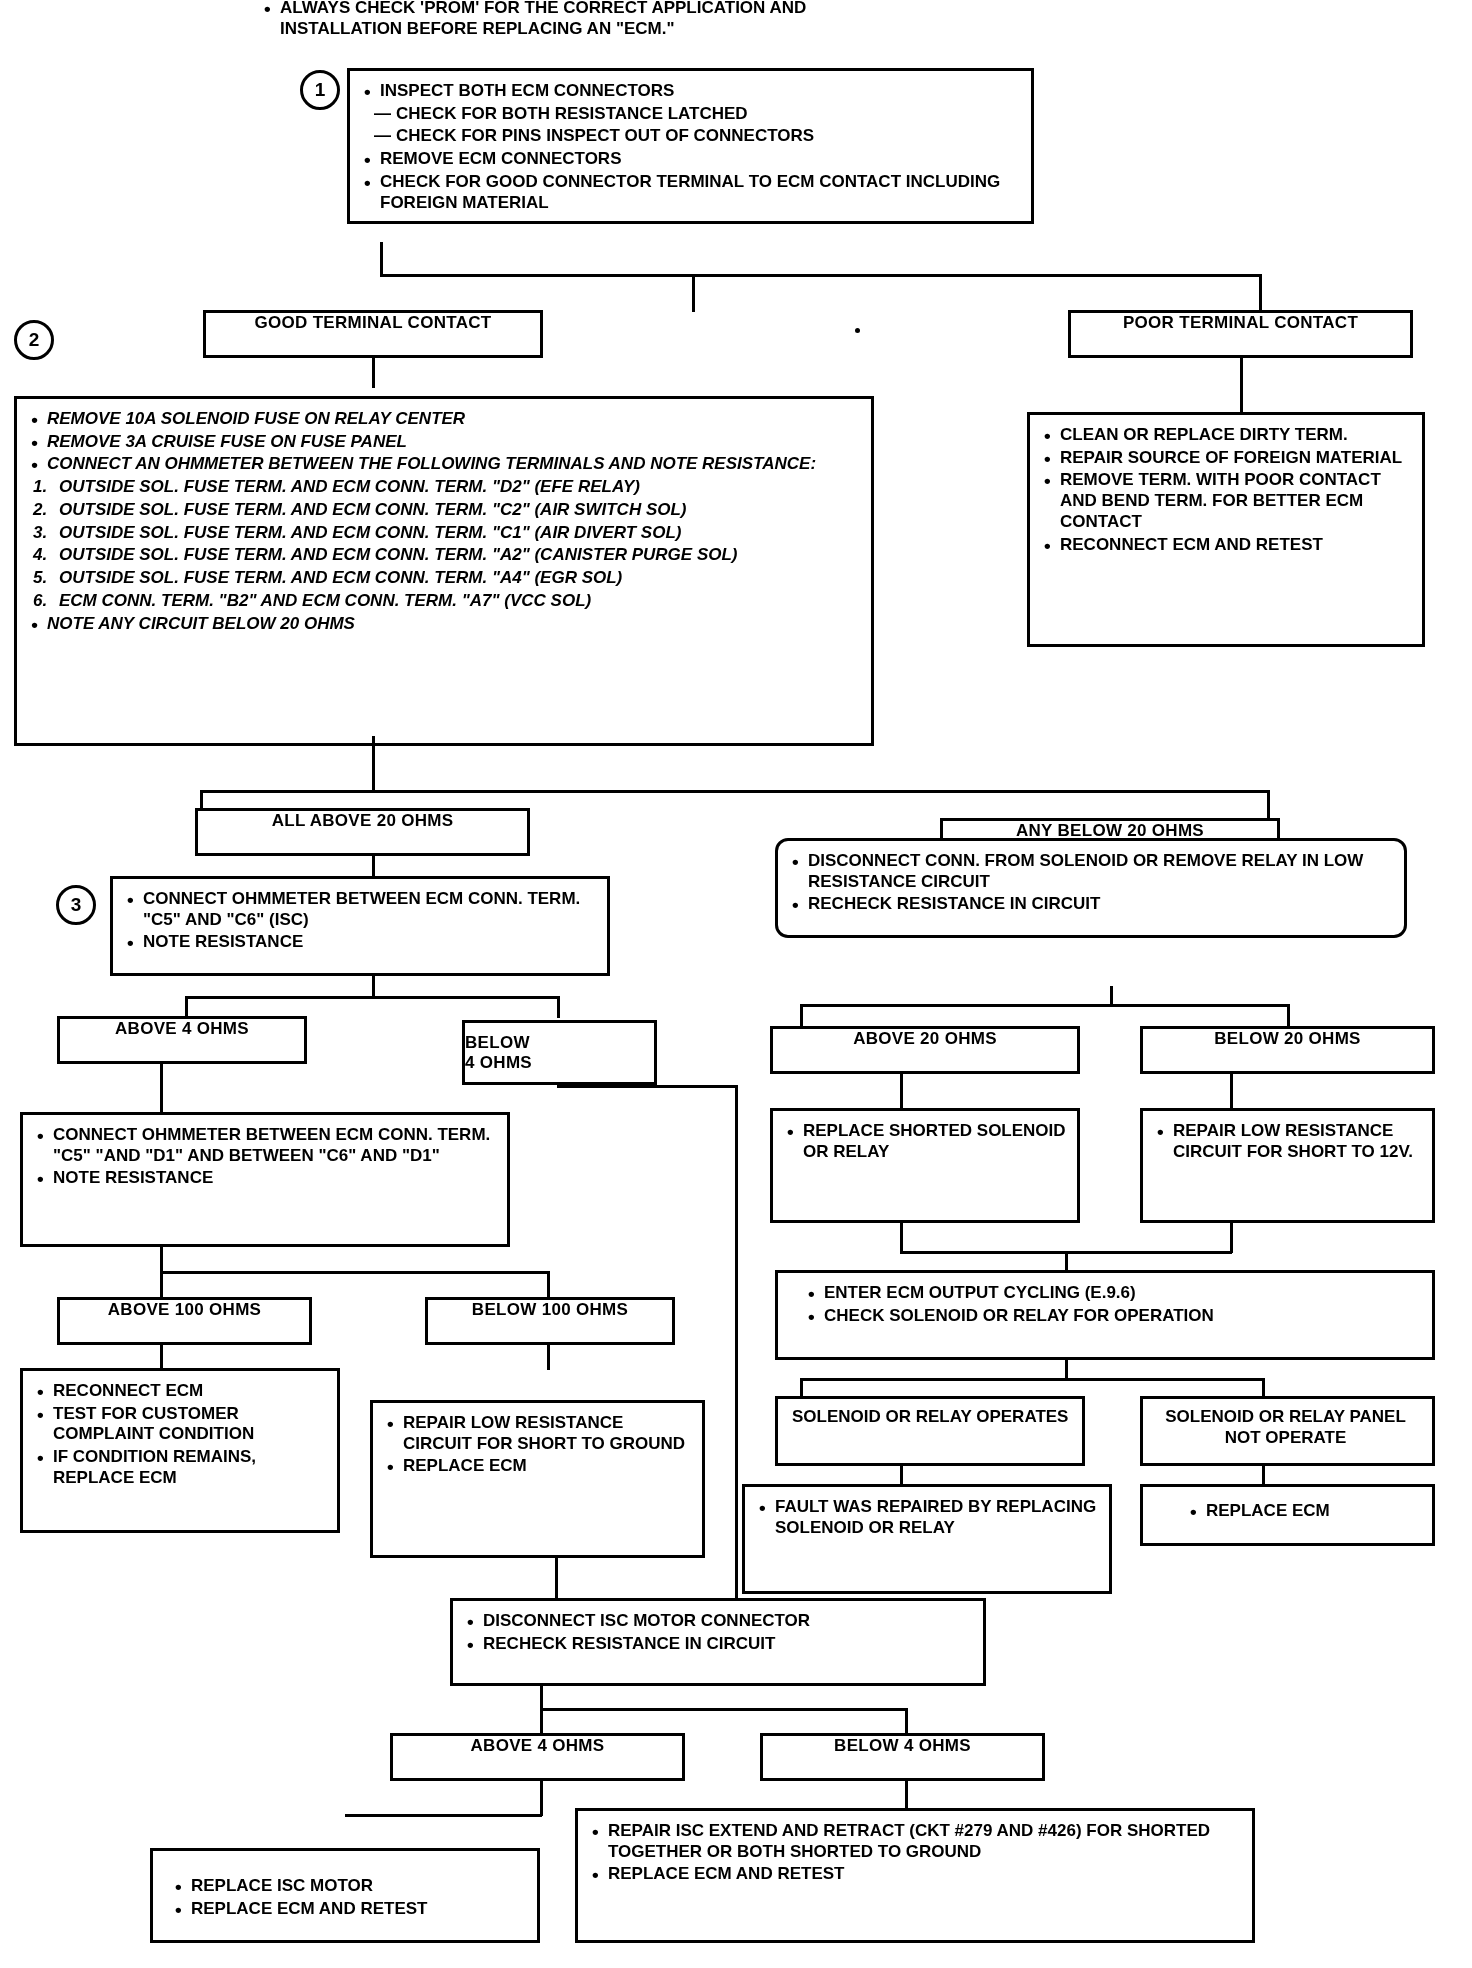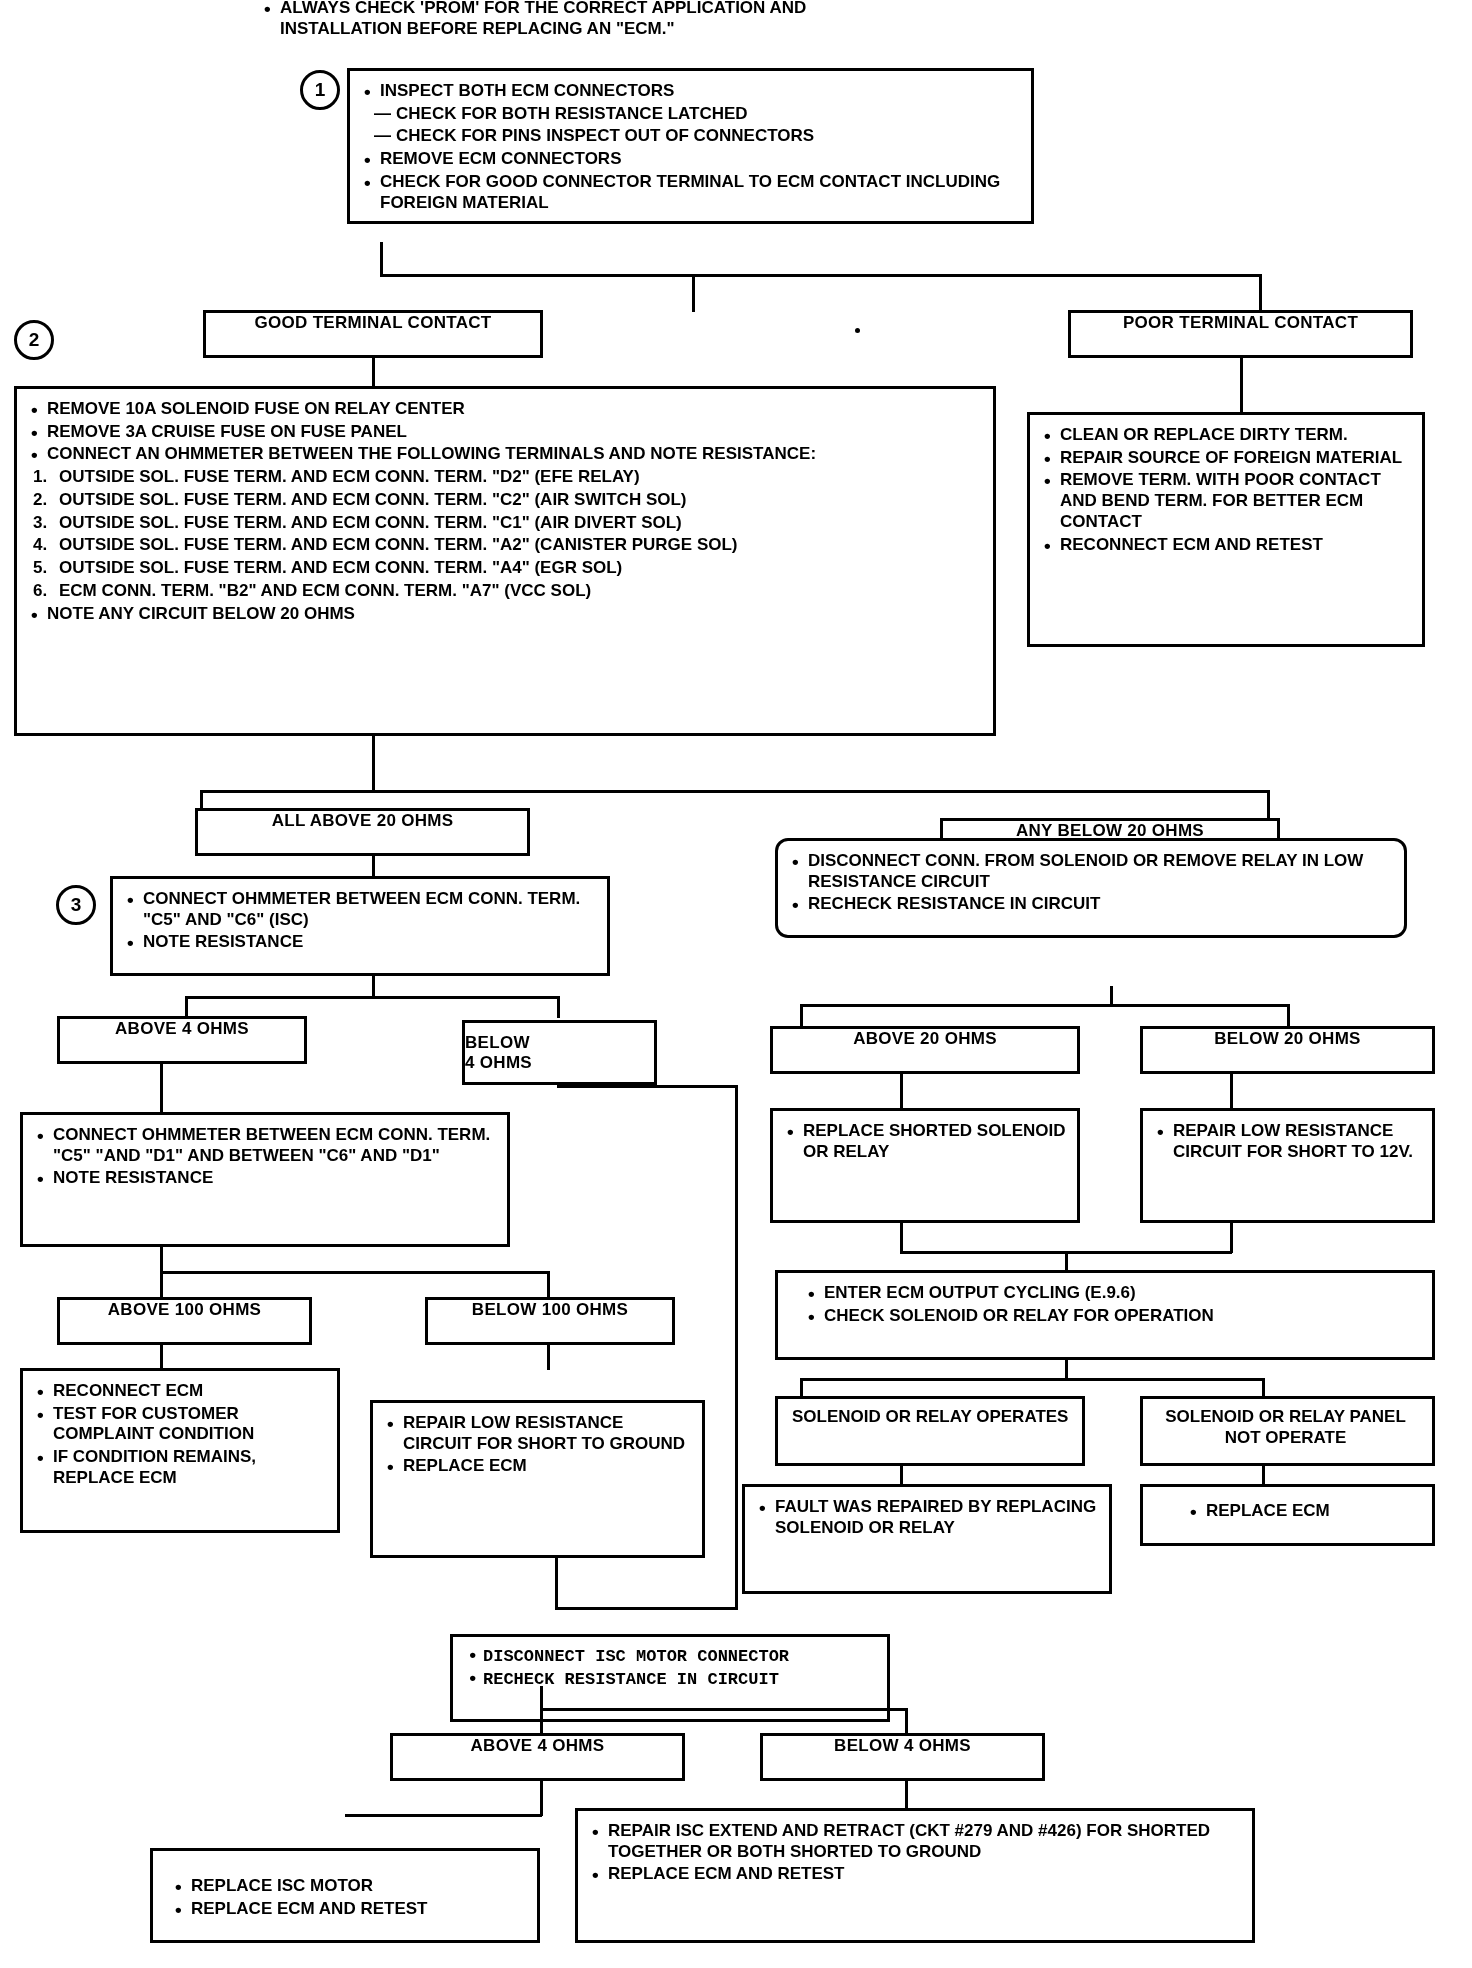--- a/index.html
+++ b/index.html
@@ -88,21 +88,21 @@
     <div class="body">
       <ul>
         <li class="bullet">CLEAN OR REPLACE DIRTY TERM.</li>
         <li class="bullet">REPAIR SOURCE OF FOREIGN MATERIAL</li>
         <li class="bullet">REMOVE TERM. WITH POOR CONTACT AND BEND TERM. FOR BETTER ECM CONTACT</li>
         <li class="bullet">RECONNECT ECM AND RETEST</li>
       </ul>
     </div>
   </div>
 
-  <div class="box" style="left:14px;top:386px;width:982px;height:350px;">
+  <div class="box" style="left:14px;top:396px;width:860px;height:350px;font-style:italic;">
     <div class="body" style="font-size:17px;">
       <ul>
         <li class="bullet">REMOVE 10A SOLENOID FUSE ON RELAY CENTER</li>
         <li class="bullet">REMOVE 3A CRUISE FUSE ON FUSE PANEL</li>
         <li class="bullet">CONNECT AN OHMMETER BETWEEN THE FOLLOWING TERMINALS AND NOTE RESISTANCE:</li>
         <li class="num"><span class="n">1.</span><span>OUTSIDE SOL. FUSE TERM. AND ECM CONN. TERM. "D2" (EFE RELAY)</span></li>
         <li class="num"><span class="n">2.</span><span>OUTSIDE SOL. FUSE TERM. AND ECM CONN. TERM. "C2" (AIR SWITCH SOL)</span></li>
         <li class="num"><span class="n">3.</span><span>OUTSIDE SOL. FUSE TERM. AND ECM CONN. TERM. "C1" (AIR DIVERT SOL)</span></li>
         <li class="num"><span class="n">4.</span><span>OUTSIDE SOL. FUSE TERM. AND ECM CONN. TERM. "A2" (CANISTER PURGE SOL)</span></li>
         <li class="num"><span class="n">5.</span><span>OUTSIDE SOL. FUSE TERM. AND ECM CONN. TERM. "A4" (EGR SOL)</span></li>
@@ -285,21 +285,21 @@
       <ul>
         <li class="bullet">REPLACE ECM</li>
       </ul>
     </div>
   </div>
 
   <div class="ln v" style="left:735px;top:1110px;height:500px;"></div>
   <div class="ln h" style="left:555px;top:1607px;width:182px;"></div>
   <div class="ln v" style="left:555px;top:1558px;height:50px;"></div>
 
-  <div class="box" style="left:450px;top:1634px;width:440px;height:88px;font-family:Liberation Mono, monospace;">
+  <div class="box" style="left:450px;top:1598px;width:536px;height:88px;">
     <div class="body">
       <ul>
         <li class="bullet">DISCONNECT ISC MOTOR CONNECTOR</li>
         <li class="bullet">RECHECK RESISTANCE IN CIRCUIT</li>
       </ul>
     </div>
   </div>
 
   <div class="ln v" style="left:540px;top:1686px;height:24px;"></div>
   <div class="ln h" style="left:540px;top:1708px;width:368px;"></div>

